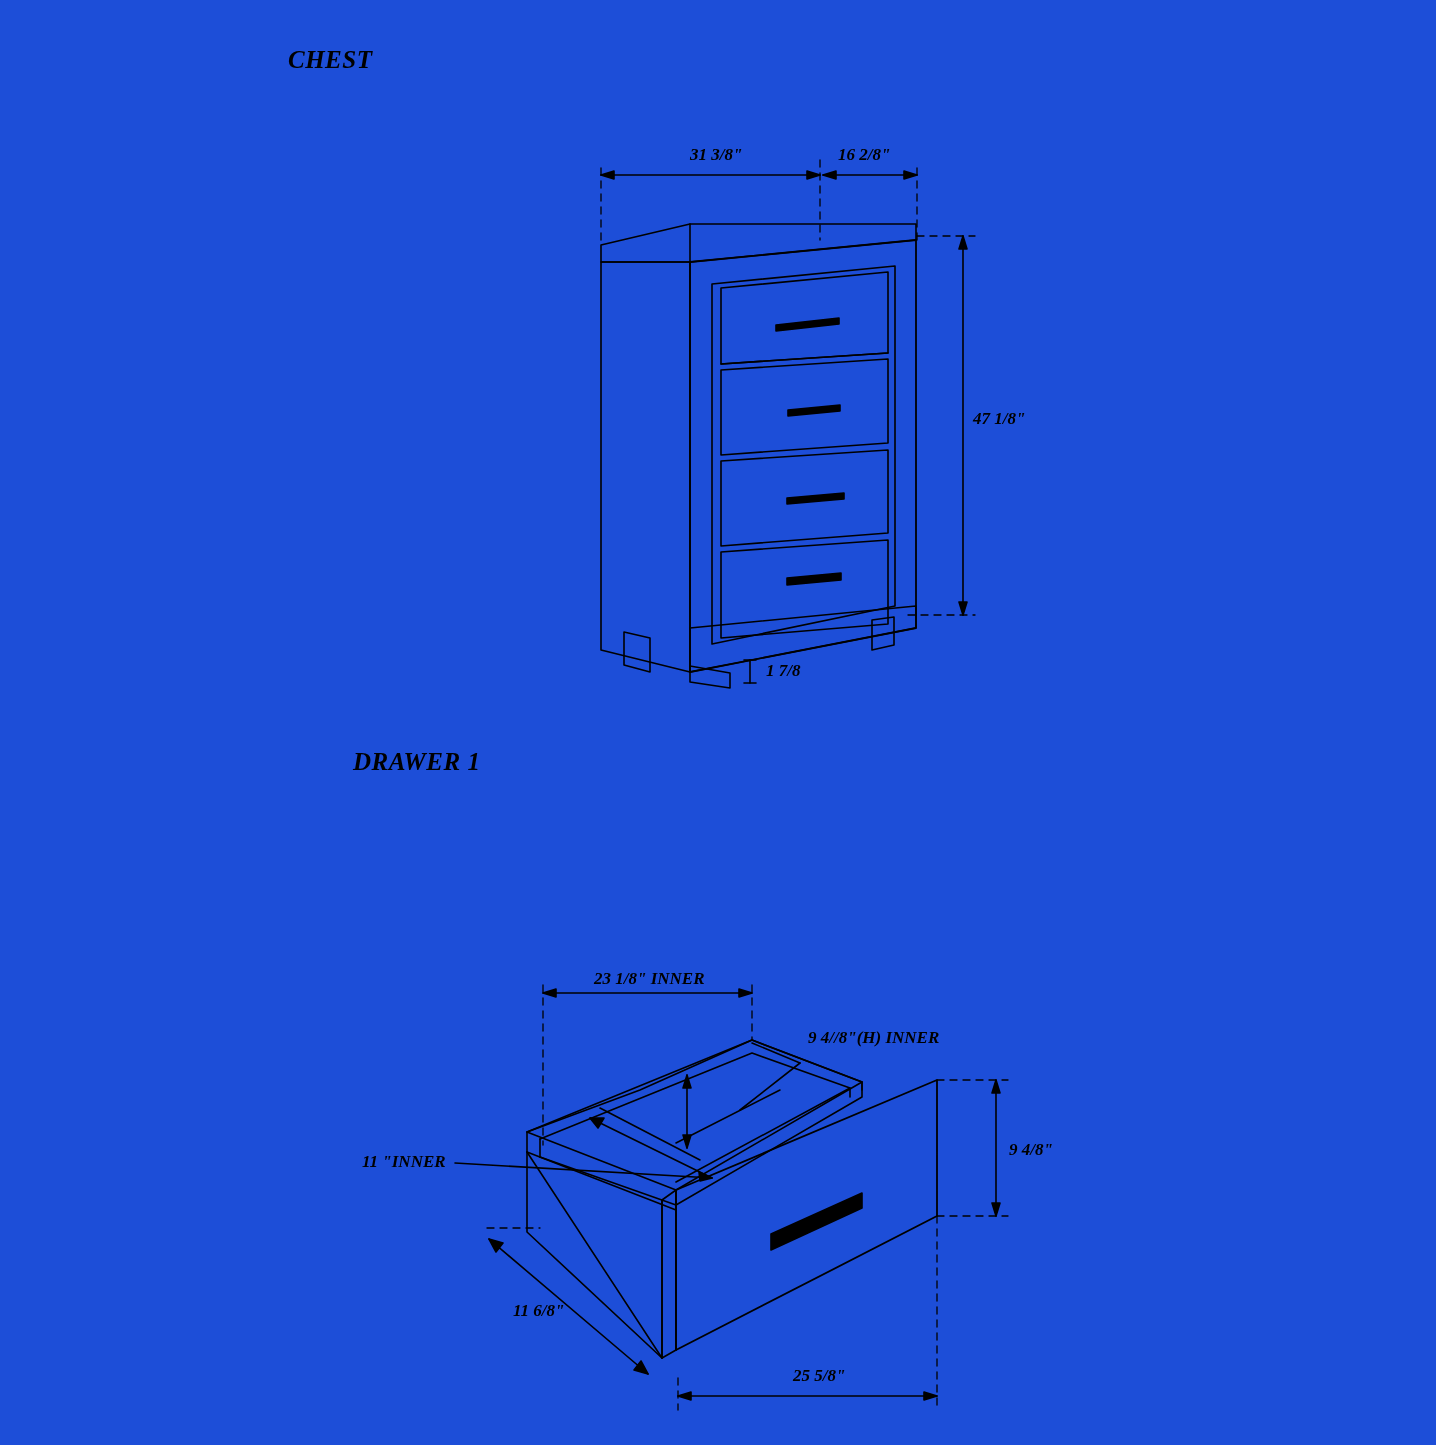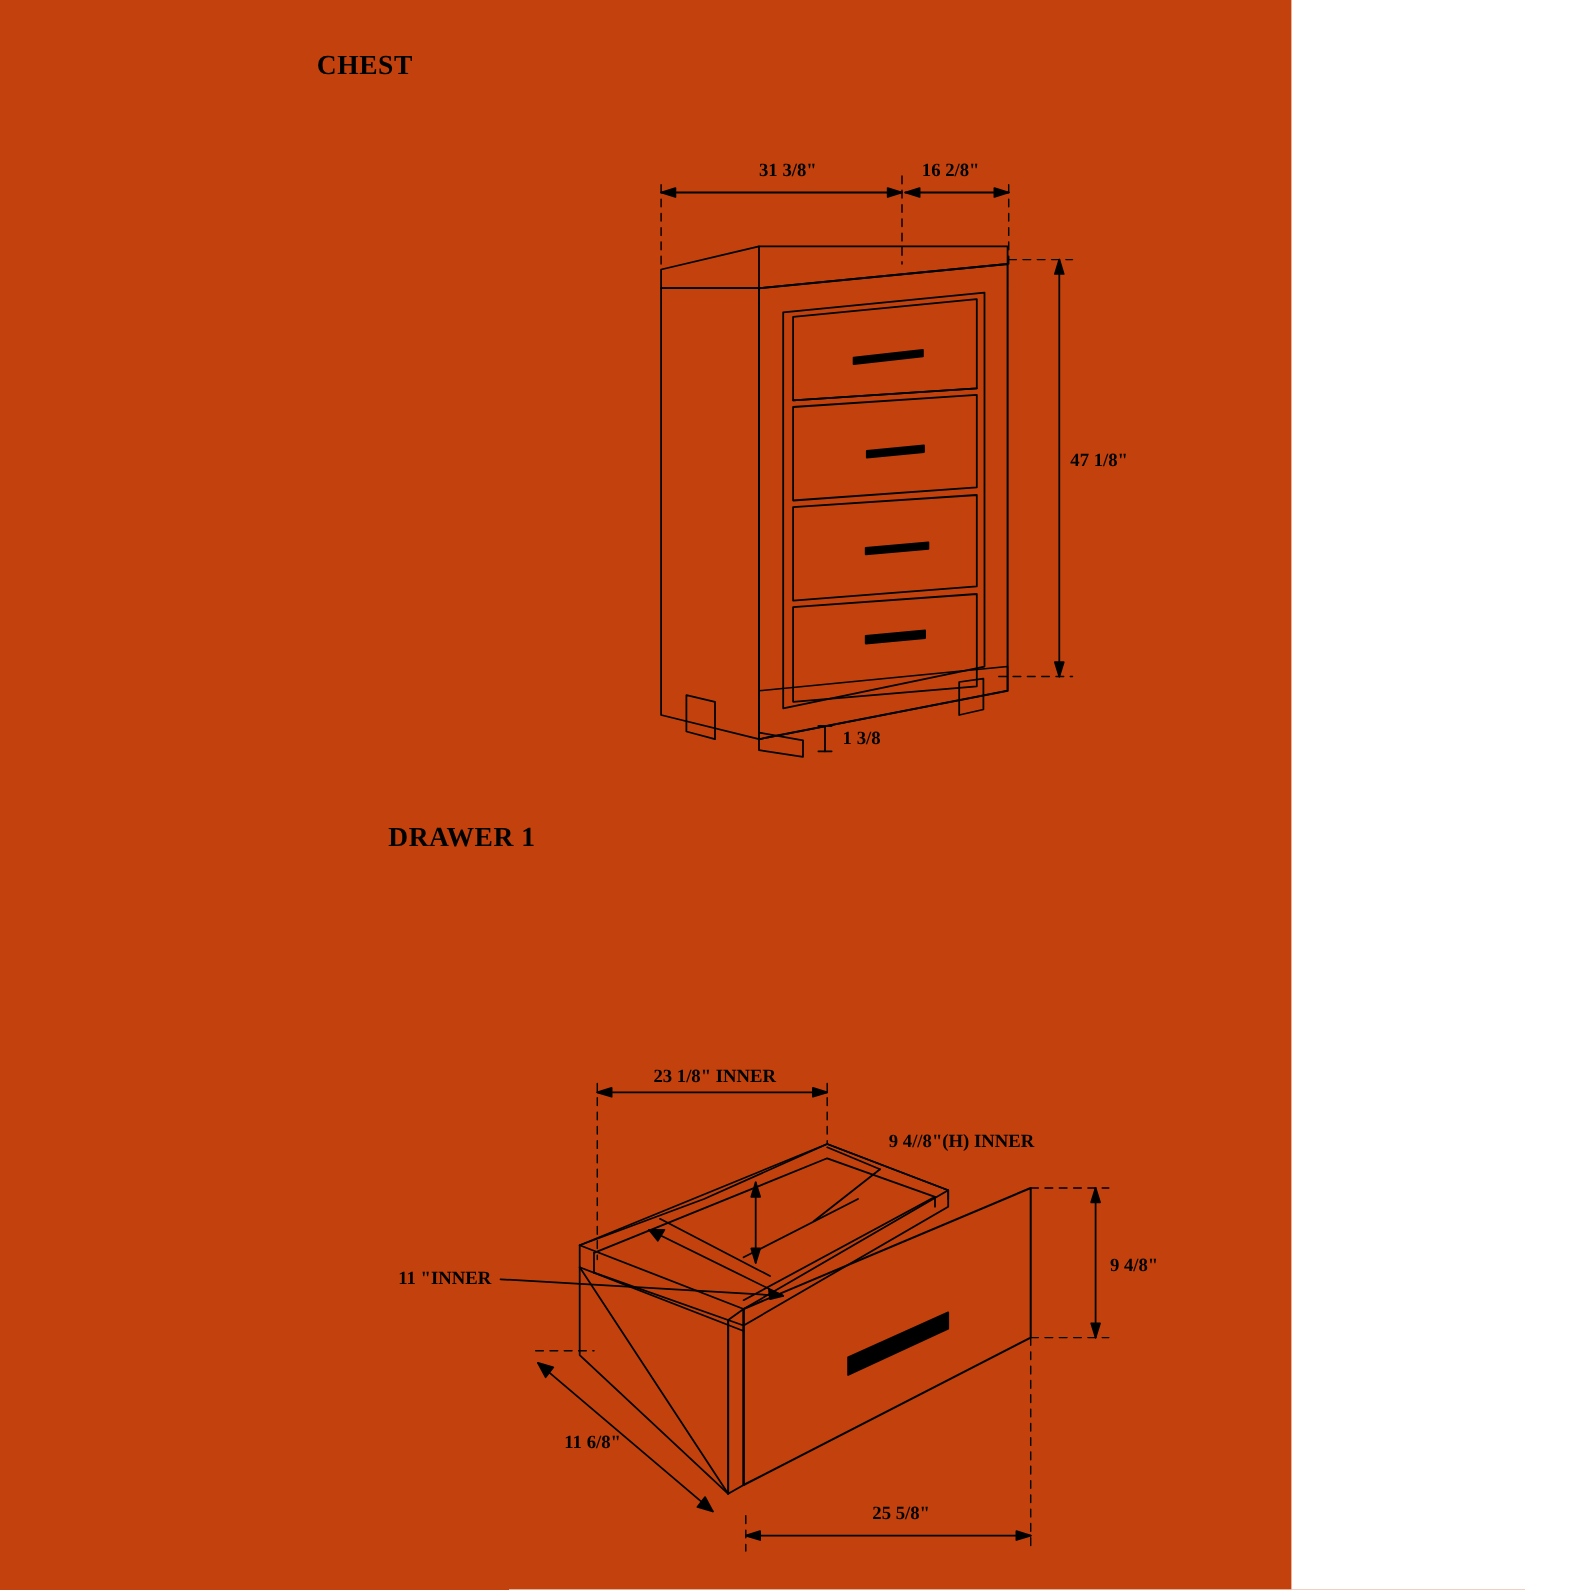--- a/index.html
+++ b/index.html
@@ -2,25 +2,26 @@
 <html><head>
 <meta charset="utf-8">
 <style>
   html, body {
     margin: 0;
     padding: 0;
     background: #ffffff;
   }
   #page {
     position: relative;
-    width: 1174px;
+    width: 1436px;
     height: 1445px;
-    background: #c2410c;
+    background: #1d4ed8;
     font-family: "Liberation Serif", serif;
     overflow: hidden;
+    font-style: italic;
   }
   .title {
     position: absolute;
     font-family: "Liberation Serif", serif;
     font-weight: bold;
     font-size: 25px;
     color: #000;
     letter-spacing: 0.5px;
     white-space: nowrap;
   }
@@ -105,21 +106,21 @@
 
       <path d="M624 632 L650 638 L650 672 L624 665 Z"></path>
       <path d="M872 620 L894 617 L894 645 L872 650 Z"></path>
       <path d="M690 666 L730 673 L730 688 L690 682 Z"></path>
     </g>
   </svg>
 
   <div class="dimlabel" style="left:690px; top:145px;">31 3/8"</div>
   <div class="dimlabel" style="left:838px; top:145px;">16 2/8"</div>
   <div class="dimlabel" style="left:973px; top:409px;">47 1/8"</div>
-  <div class="dimlabel" style="left:766px; top:661px;">1 3/8</div>
+  <div class="dimlabel" style="left:766px; top:661px;">1 7/8</div>
 
   <svg class="layer" viewBox="0 0 1445 1445">
     <g stroke="#000" fill="none" stroke-width="1.6" stroke-linejoin="round" stroke-linecap="round">
 
       <g stroke-dasharray="7,6" stroke-width="1.3">
         <line x1="543" y1="985" x2="543" y2="1145"></line>
         <line x1="752" y1="985" x2="752" y2="1040"></line>
         <line x1="937" y1="1080" x2="1008" y2="1080"></line>
         <line x1="937" y1="1216" x2="1008" y2="1216"></line>
         <line x1="487" y1="1228" x2="540" y2="1228"></line>

